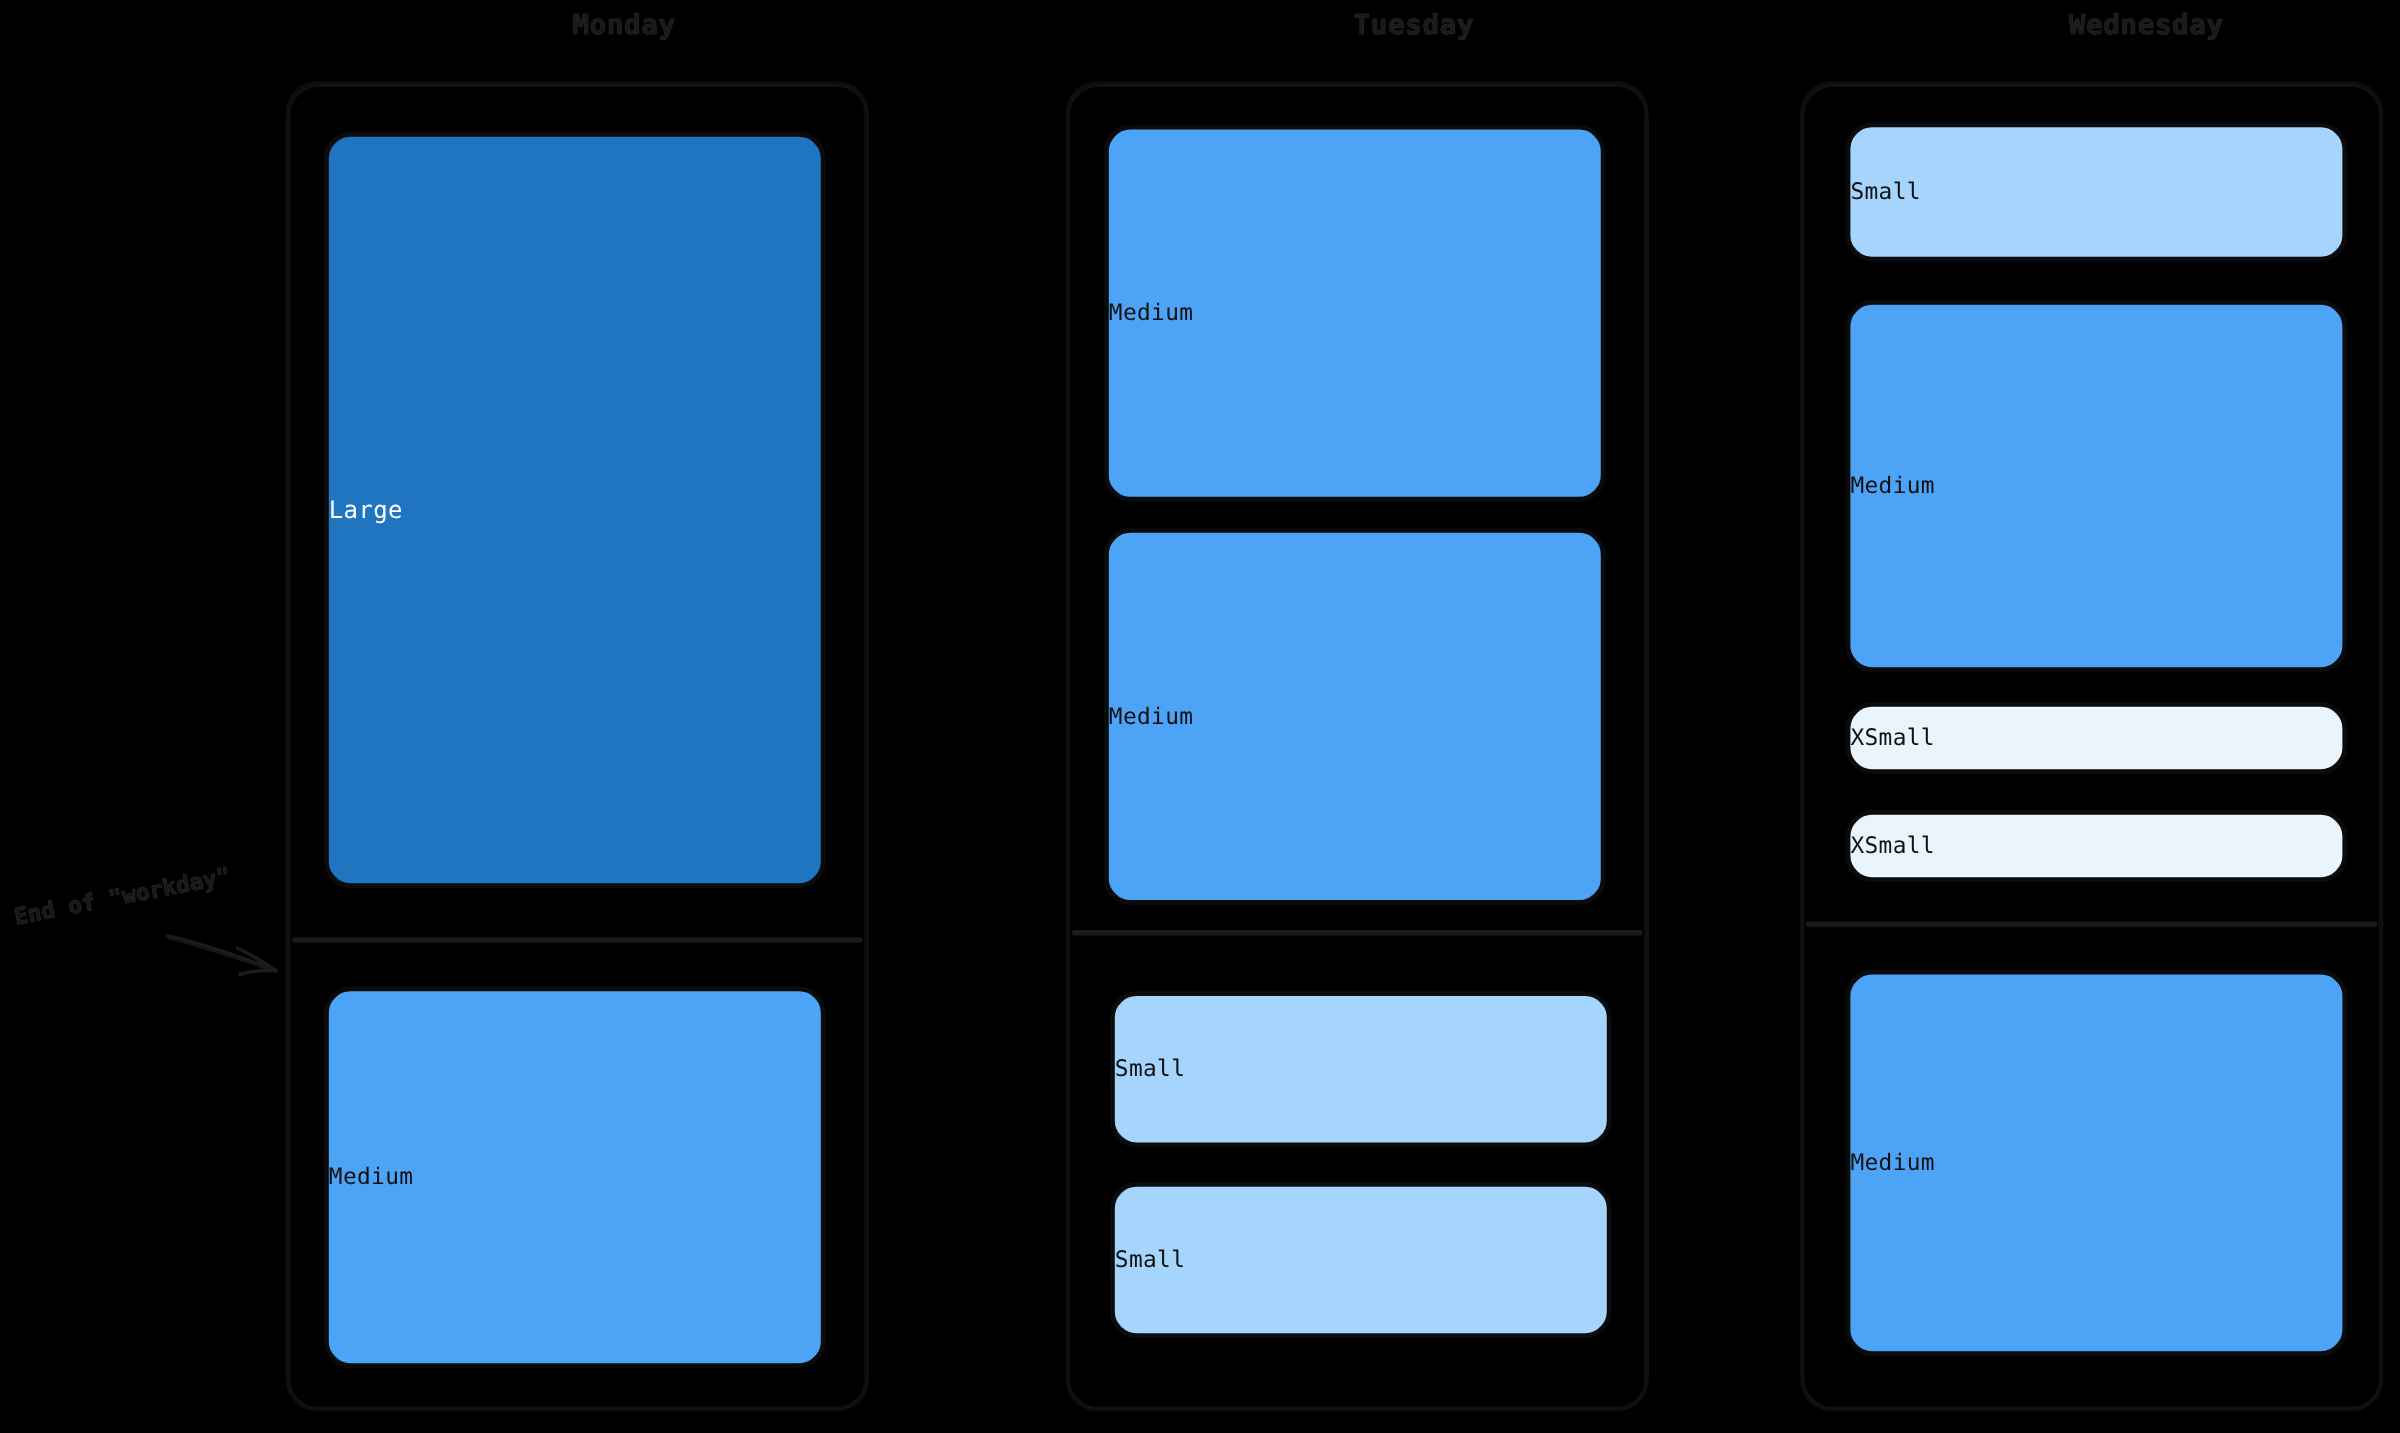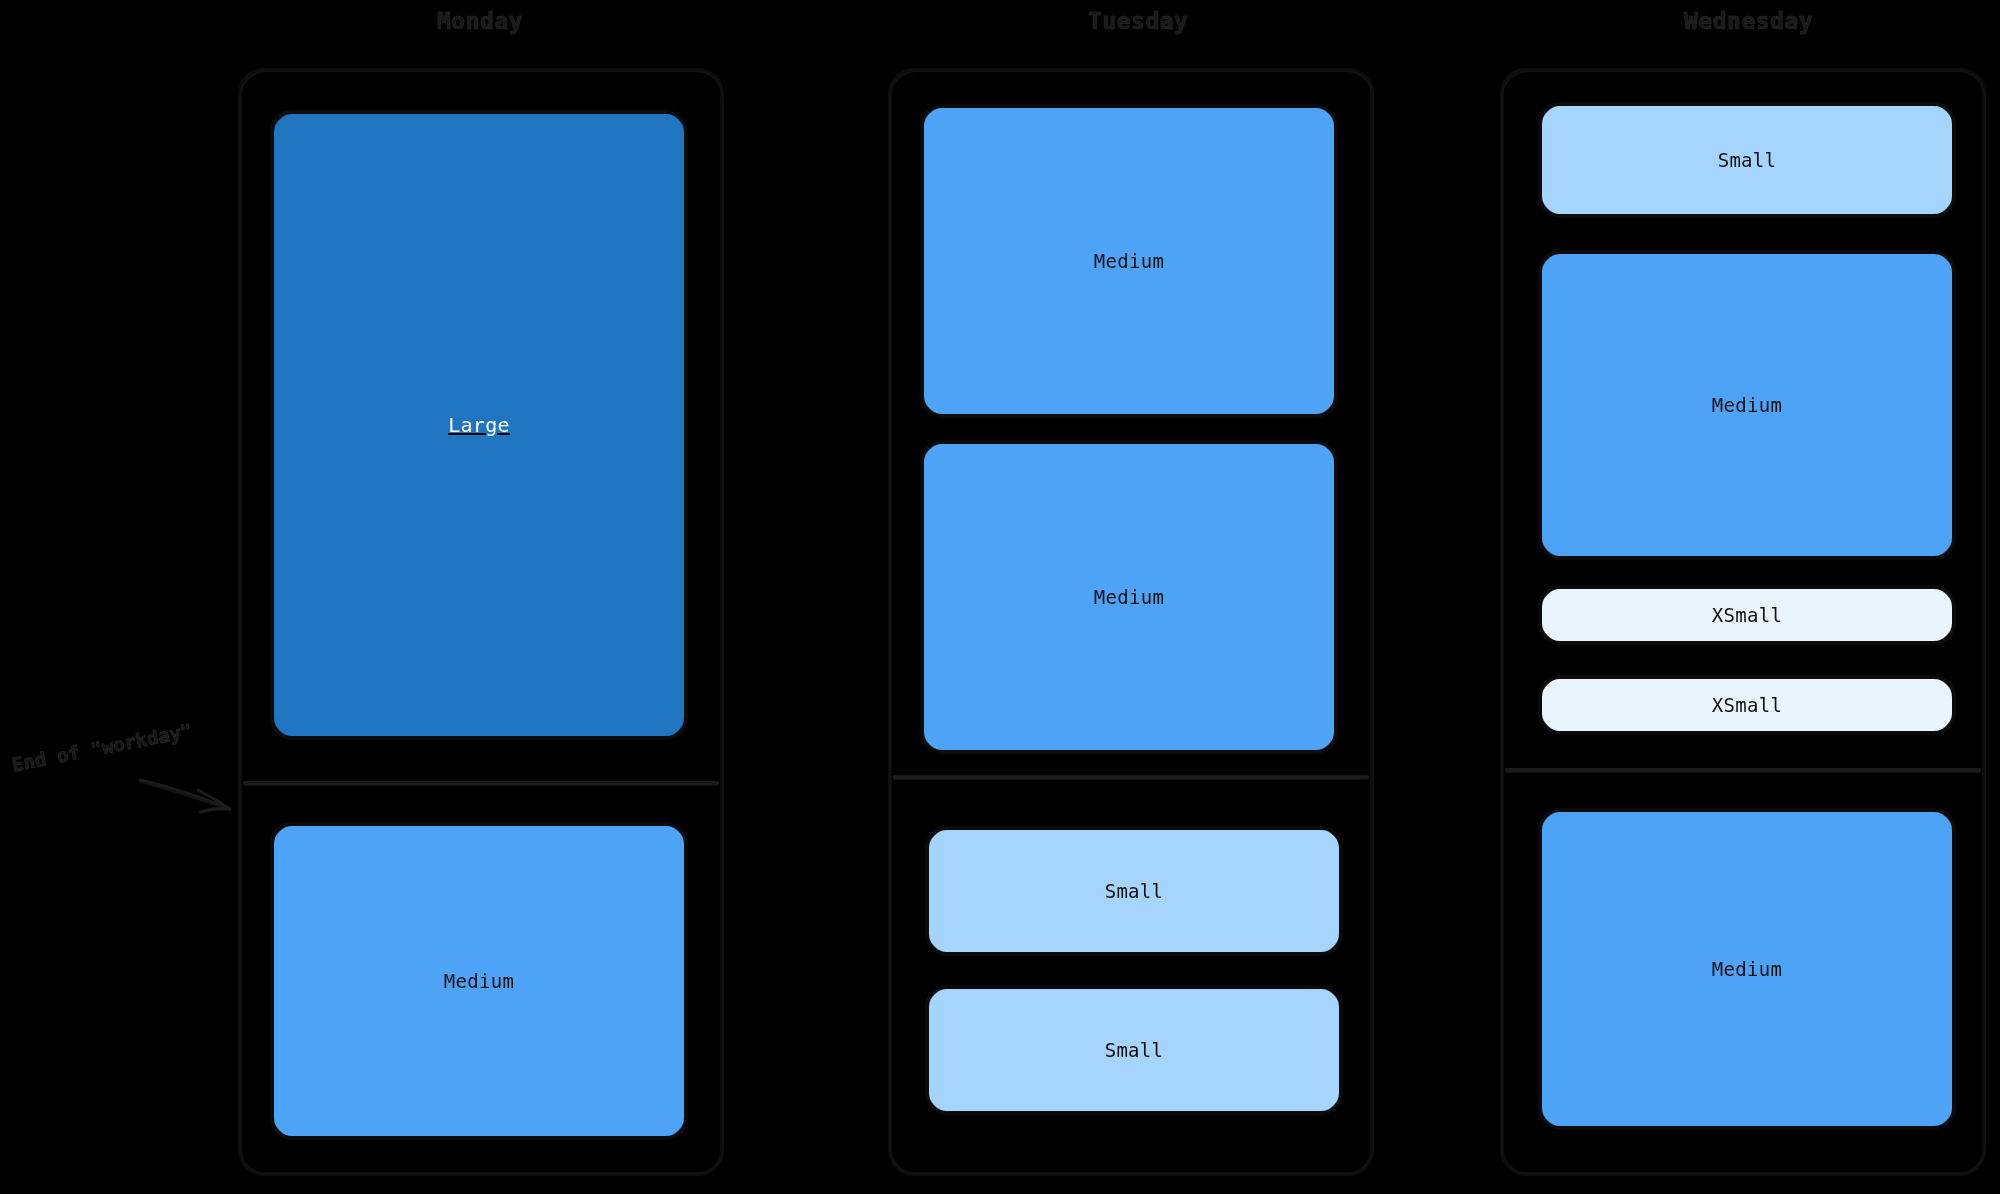--- a/index.html
+++ b/index.html
@@ -29,20 +29,21 @@
     color: #1a1a1a;
     font-family: "DejaVu Sans Mono", "Liberation Mono", monospace;
     font-size: 23px;
     font-weight: 700;
     letter-spacing: 0.5px;
     white-space: nowrap;
     text-align: center;
     -webkit-text-stroke: 0.4px #2a2a2a;
     text-shadow: 0 0 1px #262626;
     pointer-events: none;
+    margin-left: 40px;
   }
 
   
   .day-column {
     position: absolute;
     box-sizing: border-box;
     border: 4px solid #0d0d0d;
     border-radius: 26px;
     background: transparent;
   }
@@ -65,21 +66,21 @@
   }
 
   
   .task-block {
     position: absolute;
     box-sizing: border-box;
     border: 4px solid #0b0b0b;
     border-radius: 22px;
     display: flex;
     align-items: center;
-    justify-content: center;
+    justify-content: flex-start;
     overflow: hidden;
   }
   .task-block::after {
     content: "";
     position: absolute;
     left: -3px; top: -3px; right: -3px; bottom: -3px;
     border: 2px solid #0f0f0f;
     border-radius: 24px;
     pointer-events: none;
   }
@@ -118,21 +119,21 @@
     position: absolute;
   }
 </style>
 </head>
 <body>
 
 <div id="canvas">
     <div class="day-title" style="left: 437px; top: 8px;">Monday</div>
     <div class="day-column" style="left: 238px; top: 68px; width: 486px; height: 1108px;"></div>
     <div class="workday-divider" style="left: 243px; top: 781px; width: 476px;"></div>
-    <div class="task-block size-large" style="left: 270px; top: 110px; width: 418px; height: 630px; background: rgb(31, 117, 191); border-color: rgb(11, 11, 11); text-decoration: underline;">
+    <div class="task-block size-large" style="left: 270px; top: 110px; width: 418px; height: 630px; background: rgb(31, 117, 191); border-color: rgb(11, 11, 11);">
       <span class="task-label">Large</span>
     </div>
     <div class="task-block size-medium" style="left: 270px; top: 822px; width: 418px; height: 318px; background: rgb(77, 163, 245); border-color: rgb(11, 11, 11);">
       <span class="task-label">Medium</span>
     </div>
     <div class="day-title" style="left: 1088px; top: 8px; text-align: right;">Tuesday</div>
     <div class="day-column" style="left: 888px; top: 68px; width: 486px; height: 1108px;"></div>
     <div class="workday-divider" style="left: 893px; top: 775px; width: 476px;"></div>
     <div class="task-block size-medium" style="left: 920px; top: 104px; width: 418px; height: 314px; background: rgb(77, 163, 245); border-color: rgb(11, 11, 11);">
       <span class="task-label">Medium</span>

